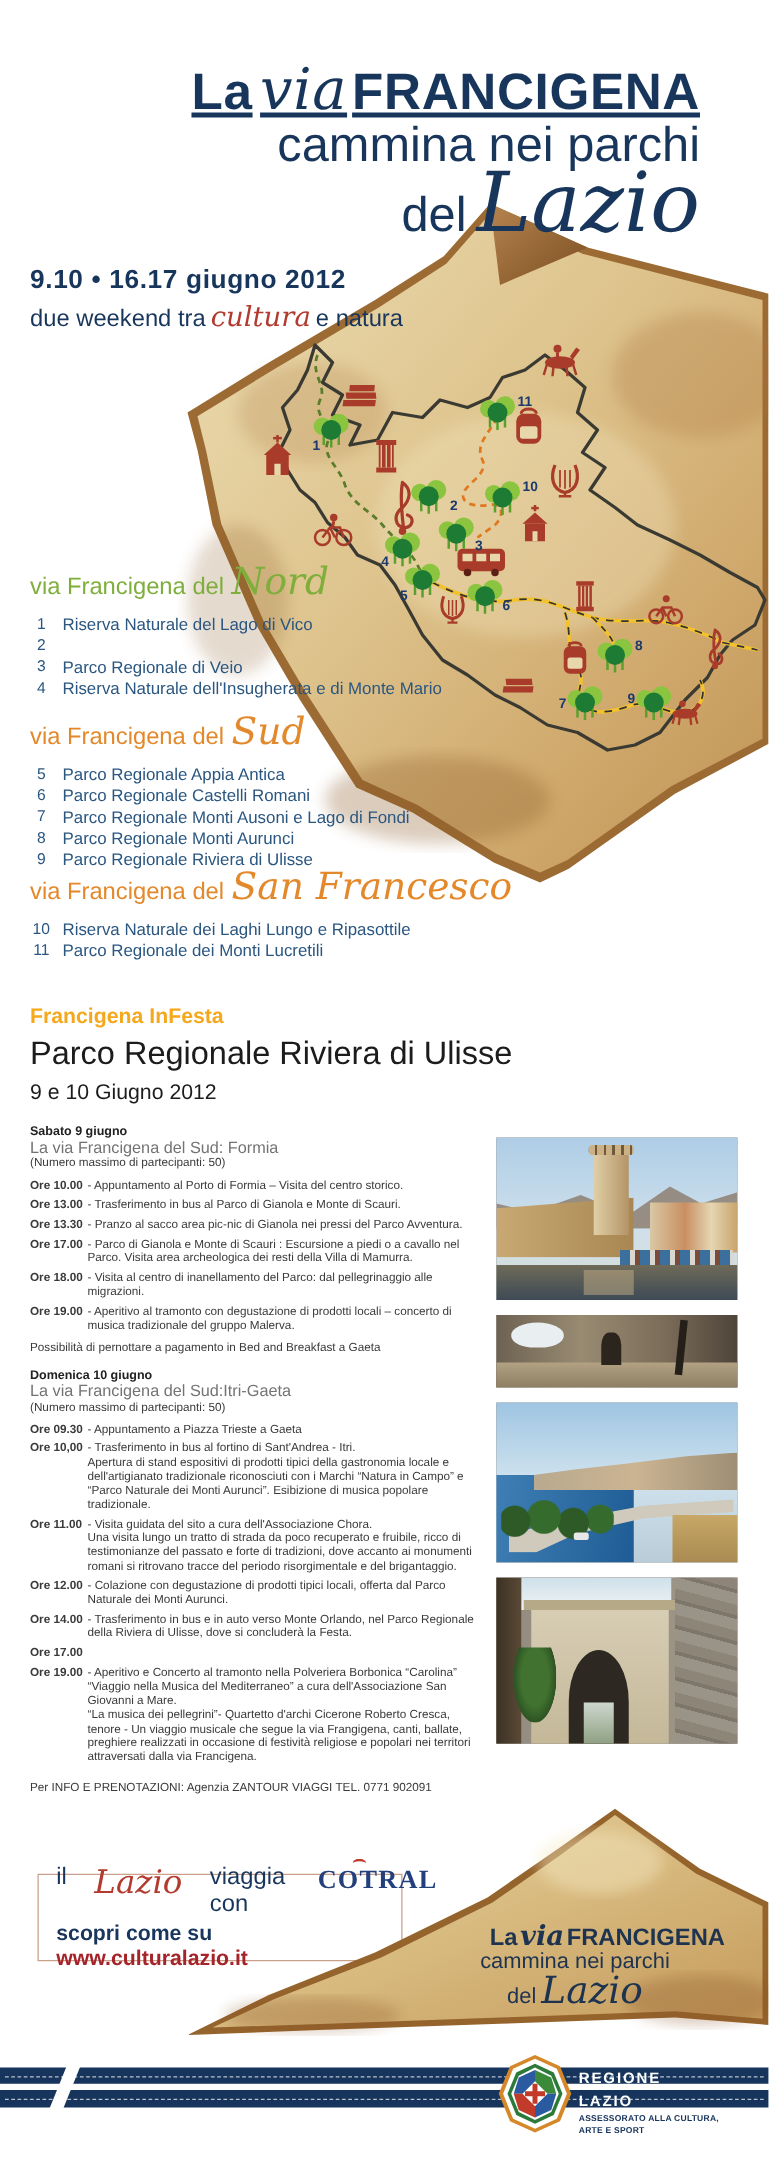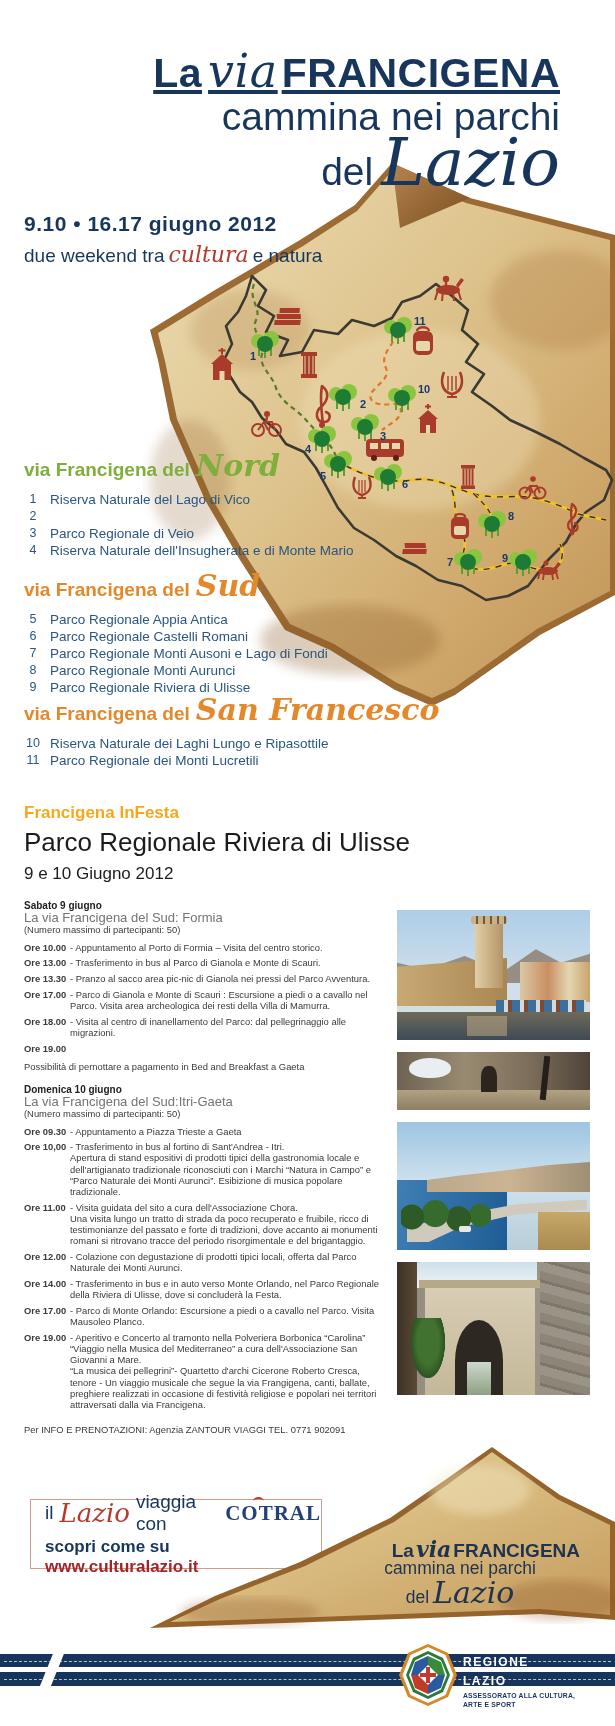--- a/index.html
+++ b/index.html
@@ -17,21 +17,21 @@
   .hdr .lazio{font-size:66px;line-height:.8;margin-left:8px;}
 
   
   .dates{position:absolute;left:24px;top:212px;color:#18365c;}
   .dates .d1{font-size:21px;font-weight:700;letter-spacing:.5px;}
   .dates .d2{font-size:19px;margin-top:6px;font-weight:500;}
   .dates .cult{font-family:"DejaVu Serif",serif;font-style:italic;color:#b23a2e;font-size:22px;margin:0 4px;}
 
   
   .listblock{position:absolute;left:24px;}
-  .ltitle{font-size:19px;font-weight:700;}
+  .ltitle{font-size:19px;font-weight:400;}
   .ltitle .lscript{font-family:"DejaVu Serif",serif;font-style:italic;font-size:30px;margin-left:6px;}
   .nord{color:#7fae3c;}
   .oran{color:#e3892b;}
   .litems{margin-top:8px;}
   .litem{display:flex;color:#2a5680;font-size:13.5px;font-weight:500;line-height:17px;}
   .litem .num{width:18px;text-align:center;flex-shrink:0;font-size:12.5px;}
   .litem .txt{margin-left:8px;}
 
   
   .infesta{position:absolute;left:24px;top:803px;}
@@ -50,21 +50,21 @@
   .pafter{margin:7px 0 12px 0;}
   .pinfo{margin-top:14px;}
 
   
   .photo{position:absolute;left:397px;width:193px;overflow:hidden;background:#888;}
   .photo>div{position:absolute;}
 
   
   .cotralbox{position:absolute;left:30px;top:1499px;width:276px;height:68px;border:1px solid #c9a08a;
              background:#fff;display:flex;flex-direction:column;justify-content:center;padding-left:14px;}
-  .cb1{color:#18365c;font-size:19px;font-weight:500;display:flex;align-items:center;}
+  .cb1{color:#18365c;font-size:19px;font-weight:500;display:flex;align-items:flex-start;gap:16px;}
   .cb1 .lz{font-family:"DejaVu Serif",serif;font-style:italic;color:#b23a2e;font-size:26px;margin:0 6px;}
   .cb1 .brand{font-family:"Liberation Serif",serif;font-weight:700;color:#23407c;font-size:21px;
               letter-spacing:1px;margin-left:10px;position:relative;}
   .cb1 .tmark{position:absolute;left:28px;top:-4px;width:11px;height:6px;
               border-top:2.5px solid #c0392b;border-radius:50%;}
   .cb2{color:#18365c;font-size:17px;font-weight:700;margin-top:2px;}
   .cb2 .url{color:#a5242a;}
 
   
   .btitle{position:absolute;left:340px;top:1538px;width:240px;text-align:center;color:#1d3350;line-height:1.02;}
@@ -417,20 +417,21 @@
     <div class="entry">
         <span class="time">Ore 17.00</span>
         <span class="etext">- Parco di Gianola e Monte di Scauri : Escursione a piedi o a cavallo nel Parco. Visita area archeologica dei resti della Villa di Mamurra.</span>
       </div>
     <div class="entry">
         <span class="time">Ore 18.00</span>
         <span class="etext">- Visita al centro di inanellamento del Parco: dal pellegrinaggio alle migrazioni.</span>
       </div>
     <div class="entry">
         <span class="time">Ore 19.00</span>
+        <span class="etext">- Aperitivo  al tramonto con degustazione di prodotti locali – concerto di musica tradizionale  del gruppo Malerva.</span>
       </div>
 
     <div class="pafter">Possibilità di pernottare a pagamento in Bed and Breakfast a Gaeta</div>
 
     <div class="pday">Domenica 10 giugno</div>
     <div class="ptitle">La via Francigena del Sud:Itri-Gaeta</div>
     <div class="pnote">(Numero massimo di partecipanti: 50)</div>
 
     <div class="entry">
         <span class="time">Ore 09.30</span>
@@ -449,21 +450,20 @@
     <div class="entry">
         <span class="time">Ore 12.00</span>
         <span class="etext">- Colazione con degustazione di prodotti tipici locali, offerta dal Parco Naturale dei Monti Aurunci.</span>
       </div>
     <div class="entry">
         <span class="time">Ore 14.00</span>
         <span class="etext">- Trasferimento in bus e in auto verso Monte Orlando, nel Parco Regionale della Riviera di Ulisse, dove si concluderà la Festa.</span>
       </div>
     <div class="entry">
         <span class="time">Ore 17.00</span>
-        <span class="etext">- Parco di Monte Orlando: Escursione a piedi o a cavallo nel Parco. Visita Mausoleo Planco.</span>
       </div>
     <div class="entry">
         <span class="time">Ore 19.00</span>
         <span class="etext">- Aperitivo e Concerto al tramonto nella Polveriera Borbonica “Carolina” “Viaggio nella Musica del Mediterraneo” a cura dell'Associazione San Giovanni a Mare.
 “La musica dei pellegrini”- Quartetto d'archi Cicerone Roberto Cresca, tenore - Un viaggio musicale che segue la via Frangigena, canti, ballate, preghiere  realizzati in occasione di festività religiose e popolari nei territori attraversati dalla via Francigena.</span>
       </div>
 
     <div class="pinfo">Per INFO E PRENOTAZIONI: Agenzia ZANTOUR VIAGGI TEL. 0771 902091</div>
   </div>
 

